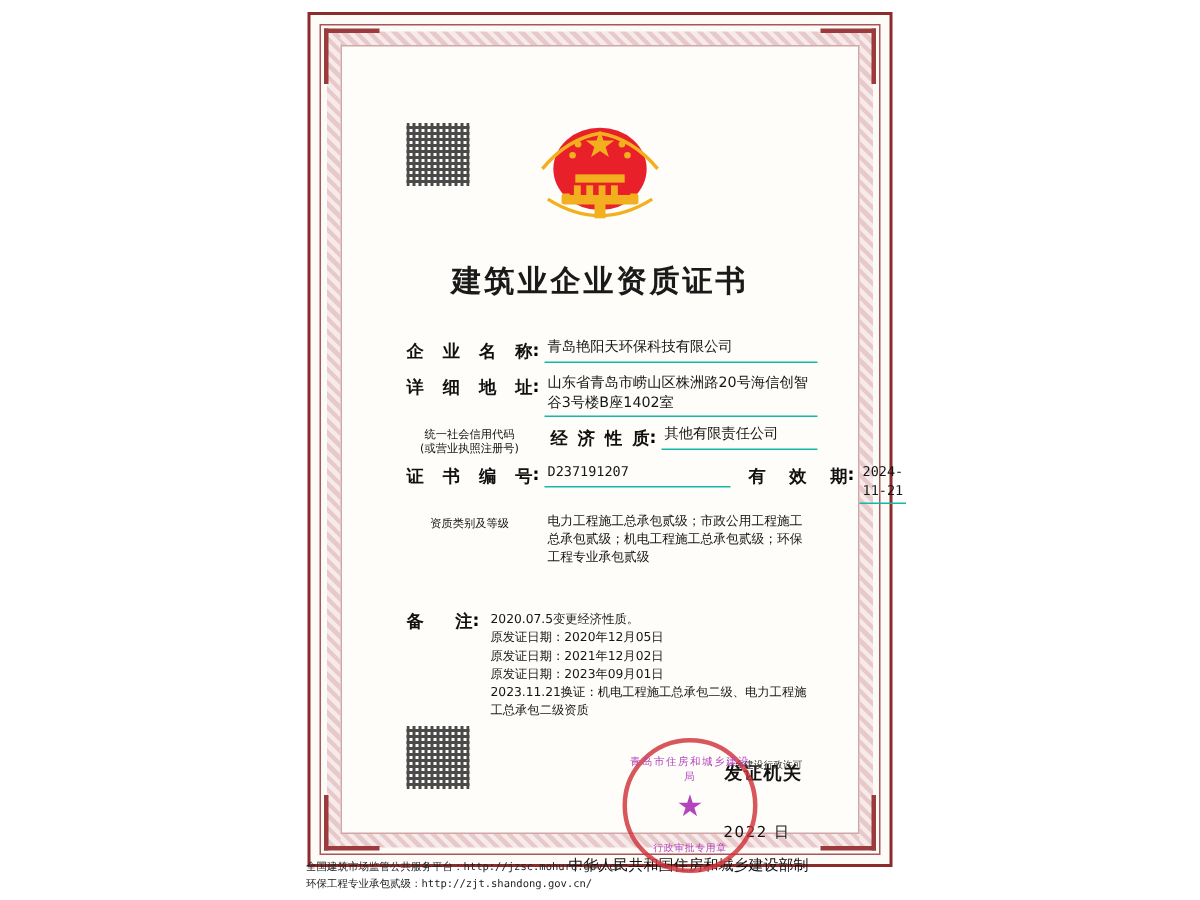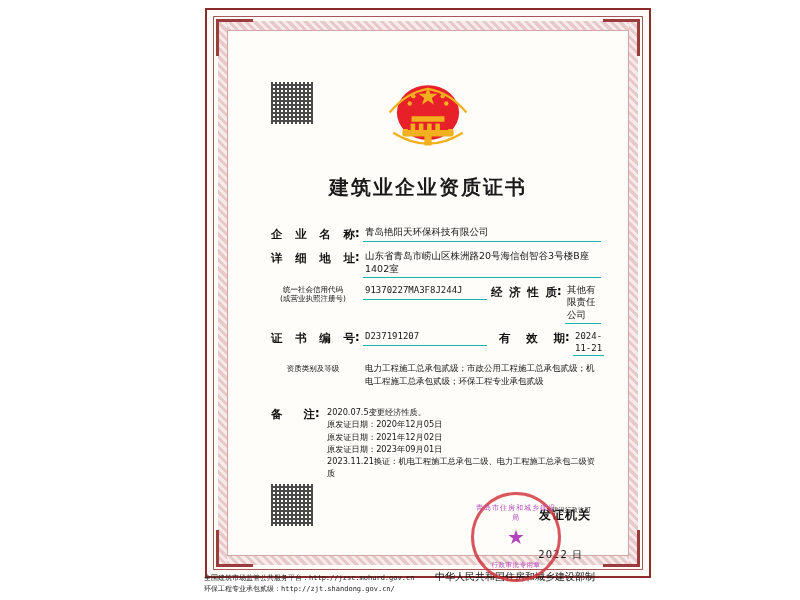--- a/index.html
+++ b/index.html
@@ -17,21 +17,21 @@
     width: 800px;
     height: 600px;
     background: #ffffff;
   }
 
   
   .cert {
     position: absolute;
     left: 205px;
     top: 8px;
-    width: 446px;
+    width: 390px;
     height: 570px;
     background: #fdfbf7;
     border: 2px solid #8b2b2b;
     box-sizing: border-box;
   }
   .cert-inner-border {
     position: absolute;
     left: 6px;
     top: 6px;
     right: 6px;
@@ -328,21 +328,20 @@
           <div class="colon">:</div>
           <div class="val">山东省青岛市崂山区株洲路20号海信创智谷3号楼B座1402室</div>
         </div>
 
         <div class="row">
           <div class="lbl small">
             <div>统一社会信用代码</div>
             <div>(或营业执照注册号)</div>
           </div>
           <div class="colon">&nbsp;</div>
-          <div class="val mono" style="flex:0 0 120px">91370227MA3F8J244J</div>
           <div class="lbl" style="flex:0 0 66px; margin-left:4px">经济性质</div>
           <div class="colon">:</div>
           <div class="val">其他有限责任公司</div>
         </div>
 
         <div class="row">
           <div class="lbl" style="flex:0 0 84px">证书编号</div>
           <div class="colon">:</div>
           <div class="val mono" style="flex:0 0 120px">D237191207</div>
           <div class="lbl" style="flex:0 0 66px; margin-left:12px">有 效 期</div>

